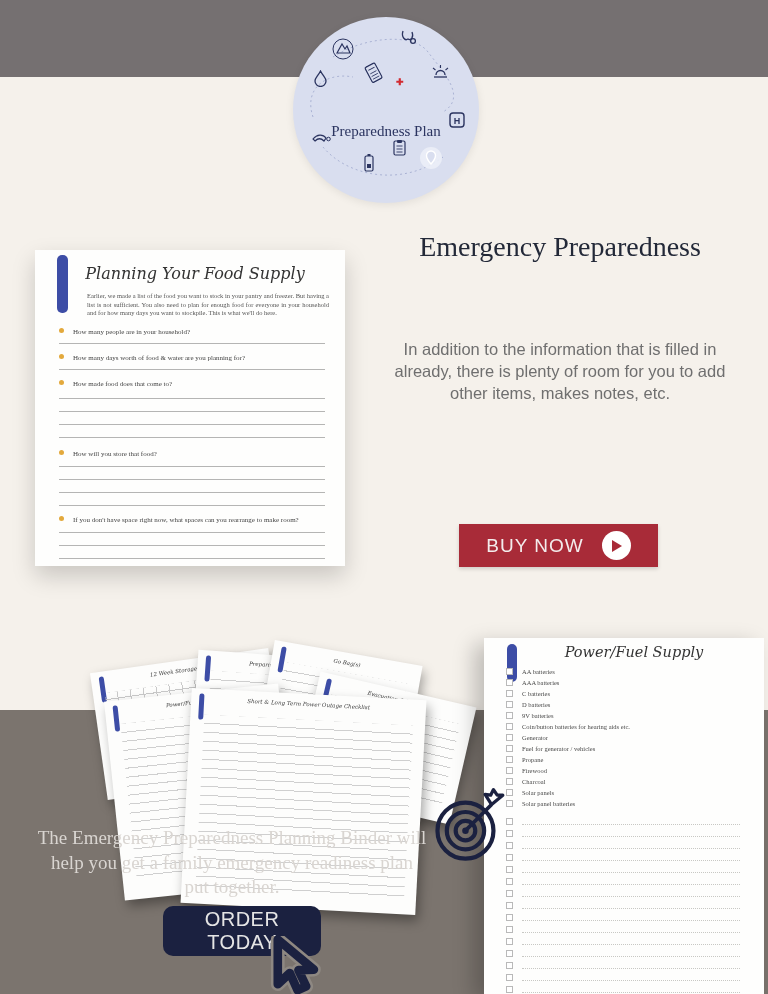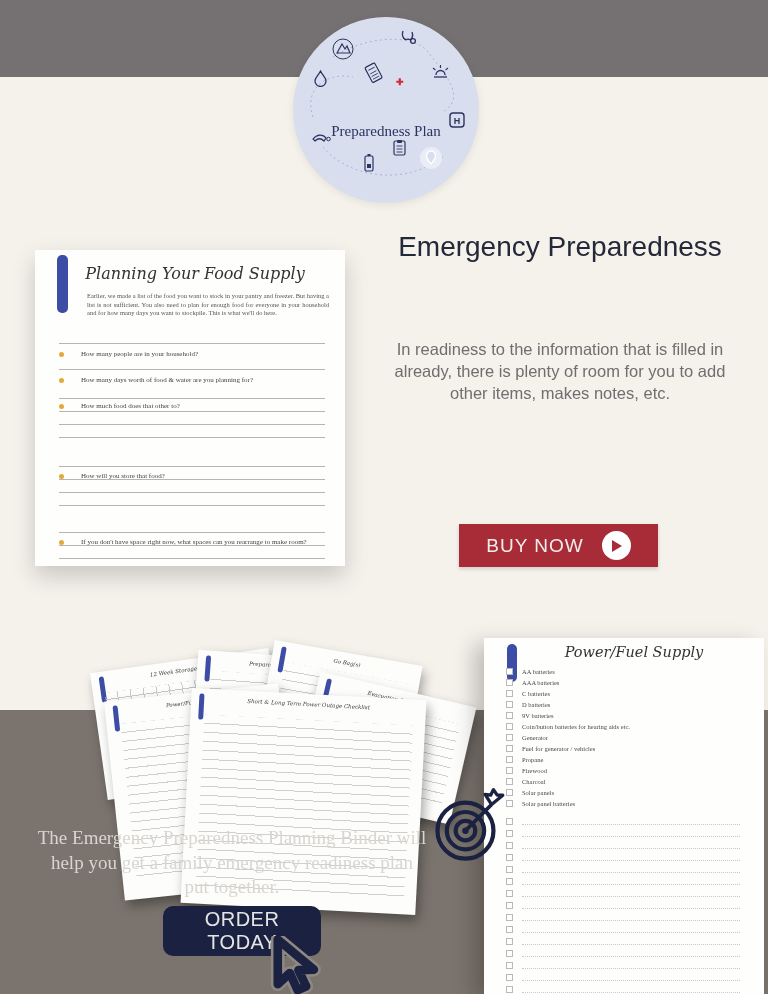--- a/index.html
+++ b/index.html
@@ -16,41 +16,41 @@
   .logo-title{position:absolute;left:0;top:72px;width:100%;text-align:center;
     font-size:26px;font-weight:bold;letter-spacing:.5px;color:#D22B31;}
   .logo-cross{position:absolute;left:103px;top:60px;font-size:9px;color:#D22B31;font-weight:bold;}
   .logo-sub{position:absolute;left:0;top:106px;width:100%;text-align:center;
     font-family:"Liberation Serif",serif;font-size:15px;color:#2B3460;}
   .logo-ic{position:absolute;color:#2B3460;}
   .logo-curves{position:absolute;left:0;top:0;}
 
   
   .hero-heading{position:absolute;left:390px;top:226px;width:340px;text-align:center;
-    font-family:Liberation Sans, sans-serif;font-size:28px;line-height:42px;color:#232938;}
+    font-family:Liberation Serif, serif;font-size:28px;line-height:42px;color:#232938;}
   .hero-para{position:absolute;left:392px;top:316px;width:336px;text-align:center;
     font-size:16.5px;line-height:22px;color:#6F6F6F;}
   .buy-btn{position:absolute;left:459px;top:524px;width:199px;height:43px;background:#A82B38;
     border:none;cursor:pointer;display:flex;align-items:center;justify-content:center;gap:18px;
     box-shadow:0 2px 4px rgba(0,0,0,.15);}
   .buy-label{color:#F3ECEC;font-size:19px;letter-spacing:1px;font-family:"Liberation Sans",sans-serif;}
   .play-circle{width:29px;height:29px;border-radius:50%;background:#FFFFFF;display:flex;
     align-items:center;justify-content:center;}
 
   
   .doc{position:absolute;background:#FEFEFD;}
   .spine{position:absolute;background:#3D4DA6;border-radius:5px;}
 
   
   .food-doc{left:35px;top:250px;width:310px;height:316px;box-shadow:0 10px 22px rgba(0,0,0,.18);z-index:4;}
   .food-title{position:absolute;left:40px;top:14px;width:240px;text-align:center;
     font-family:"DejaVu Serif",serif;font-style:italic;font-size:16px;color:#333;}
   .food-intro{position:absolute;left:52px;top:42px;width:242px;text-align:justify;
     font-family:"Liberation Serif",serif;font-size:6.5px;line-height:8.5px;color:#555;}
-  .q-row{position:absolute;left:24px;width:262px;display:flex;align-items:center;gap:17px;margin-top:22px;}
+  .q-row{position:absolute;left:24px;width:262px;display:flex;align-items:flex-start;gap:9px;}
   .q-dot{width:5px;height:5px;border-radius:50%;background:#E3A93C;flex:0 0 auto;}
   .q-text{font-family:"Liberation Serif",serif;font-size:7px;color:#444;}
   .rule{position:absolute;left:24px;width:266px;border-bottom:1px solid rgba(120,120,120,.55);}
 
   
   .fan-page{position:absolute;background:#FDFDFC;box-shadow:3px 6px 12px rgba(0,0,0,.35);}
   .fan-title{position:absolute;top:7px;left:0;width:100%;text-align:center;
     font-family:"DejaVu Serif",serif;font-style:italic;font-size:5.5px;color:#3a3a3a;white-space:nowrap;}
   .fan-spine{position:absolute;left:8px;top:5px;width:5px;height:26px;background:#3D4DA6;border-radius:3px;}
   .fan-lines{position:absolute;left:14px;right:12px;
@@ -182,21 +182,21 @@
     <div class="rule" style="top:93px"></div>
 
     <div class="q-row" style="top:104px">
         <span class="q-dot"></span>
         <span class="q-text">How many days worth of food &amp; water are you planning for?</span>
       </div>
     <div class="rule" style="top:119px"></div>
 
     <div class="q-row" style="top:130px">
         <span class="q-dot"></span>
-        <span class="q-text">How much food does that other to?</span>
+        <span class="q-text">How made food does that come to?</span>
       </div>
     <div class="rule" style="top:148px"></div>
     <div class="rule" style="top:161px"></div>
     <div class="rule" style="top:174px"></div>
     <div class="rule" style="top:187px"></div>
 
     <div class="q-row" style="top:200px">
         <span class="q-dot"></span>
         <span class="q-text">How will you store that food?</span>
       </div>
@@ -212,21 +212,21 @@
     <div class="rule" style="top:282px"></div>
     <div class="rule" style="top:295px"></div>
     <div class="rule" style="top:308px"></div>
   </div>
 
   <div class="hero-heading">
     <span>Emergency Preparedness</span><br>
   </div>
   <div class="hero-para">
     <br>
-    <span>In readiness to the information that is filled in already, there is plenty of room for you to add other items, makes notes, etc.</span>
+    <span>In addition to the information that is filled in already, there is plenty of room for you to add other items, makes notes, etc.</span>
   </div>
 
   <button class="buy-btn">
     <span class="buy-label">BUY NOW</span>
     <span class="play-circle">
       <svg width="11" height="12" viewBox="0 0 11 12">
           <polygon points="1,0 11,6 1,12" fill="#A82B38"></polygon>
         </svg>
     </span>
   </button>

